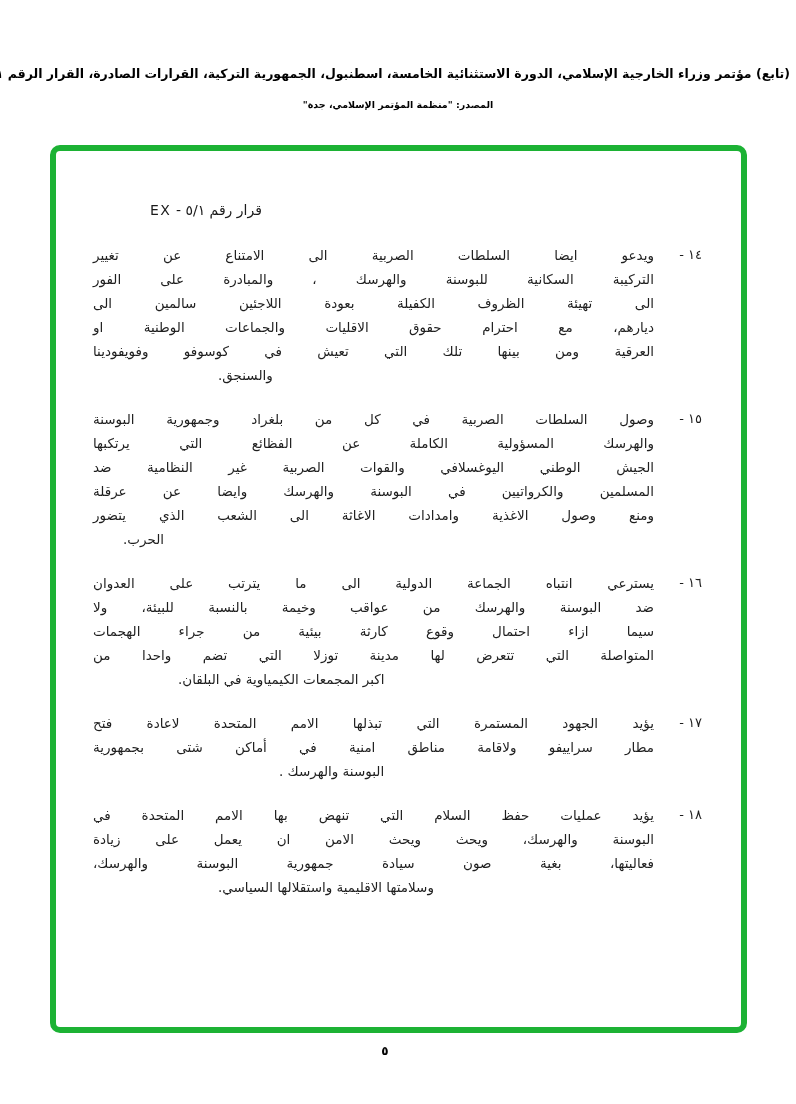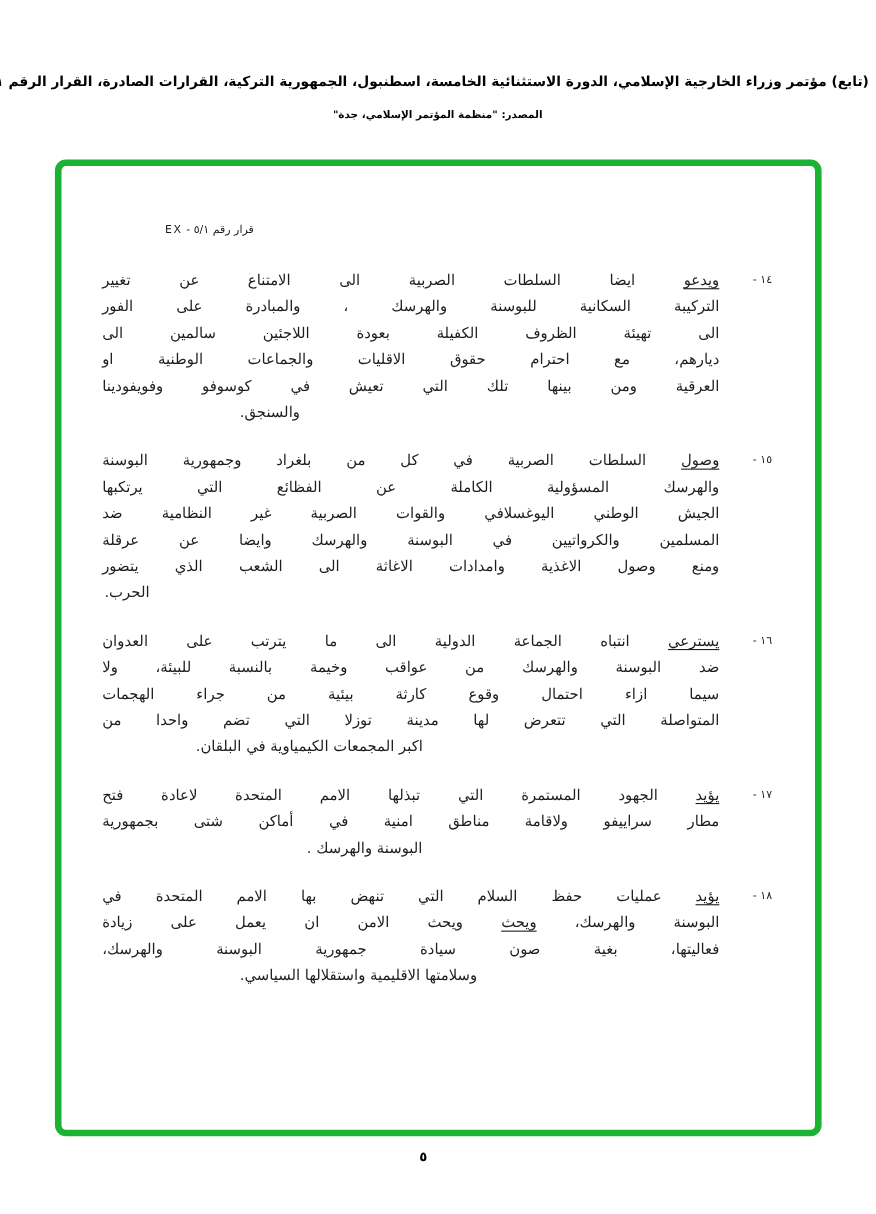--- a/index.html
+++ b/index.html
@@ -18,42 +18,42 @@
     text-align:center;font-size:9.5px;font-weight:bold;color:#000;
   }
   
   .box{
     position:absolute;left:50px;top:145px;width:697px;height:888px;
     box-sizing:border-box;border:6px solid #1cb234;border-radius:10px;
     background:#fff;
   }
   .res-title{
     margin-top:50px;padding-left:94px;
-    text-align:left;font-size:10px;line-height:18px;letter-spacing:1.5px;
+    text-align:left;font-size:14px;line-height:18px;letter-spacing:1.5px;
     color:#1a1a1a;
   }
   .paras{margin-top:24px;padding:0 39px 0 37px;}
   .para{display:flex;margin-bottom:20px;}
   .pnum{
     flex:0 0 34px;width:34px;margin-left:14px;
-    font-size:10px;line-height:24px;white-space:nowrap;text-align:right;
+    font-size:13px;line-height:24px;white-space:nowrap;text-align:right;
   }
   .ptext{flex:1;min-width:0;}
   .line{
     font-size:13.5px;line-height:24px;letter-spacing:0.5px;
     text-align:justify;text-align-last:justify;text-justify:inter-word;
     white-space:normal;
   }
   .line:last-child{text-align:left;text-align-last:left;}
   .paras .para:nth-child(1) .line:last-child{padding-left:125px;text-align:center;}
-  .paras .para:nth-child(2) .line:last-child{padding-left:2px;}
+  .paras .para:nth-child(2) .line:last-child{padding-left:2px;margin-left:28px;}
   .paras .para:nth-child(3) .line:last-child{padding-left:85px;}
   .paras .para:nth-child(4) .line:last-child{padding-left:186px;}
   .paras .para:nth-child(5) .line:last-child{padding-left:125px;}
-  .u{text-decoration:underline;text-underline-offset:3px;}
+  .u{text-underline-offset:3px;}
   
   .pageno{
     position:absolute;top:1044px;left:0;right:0;text-align:center;
     font-size:12px;font-weight:bold;color:#000;transform:translateX(-13px);
   }
 </style>
 </head>
 <body>
 
 <div class="page">

